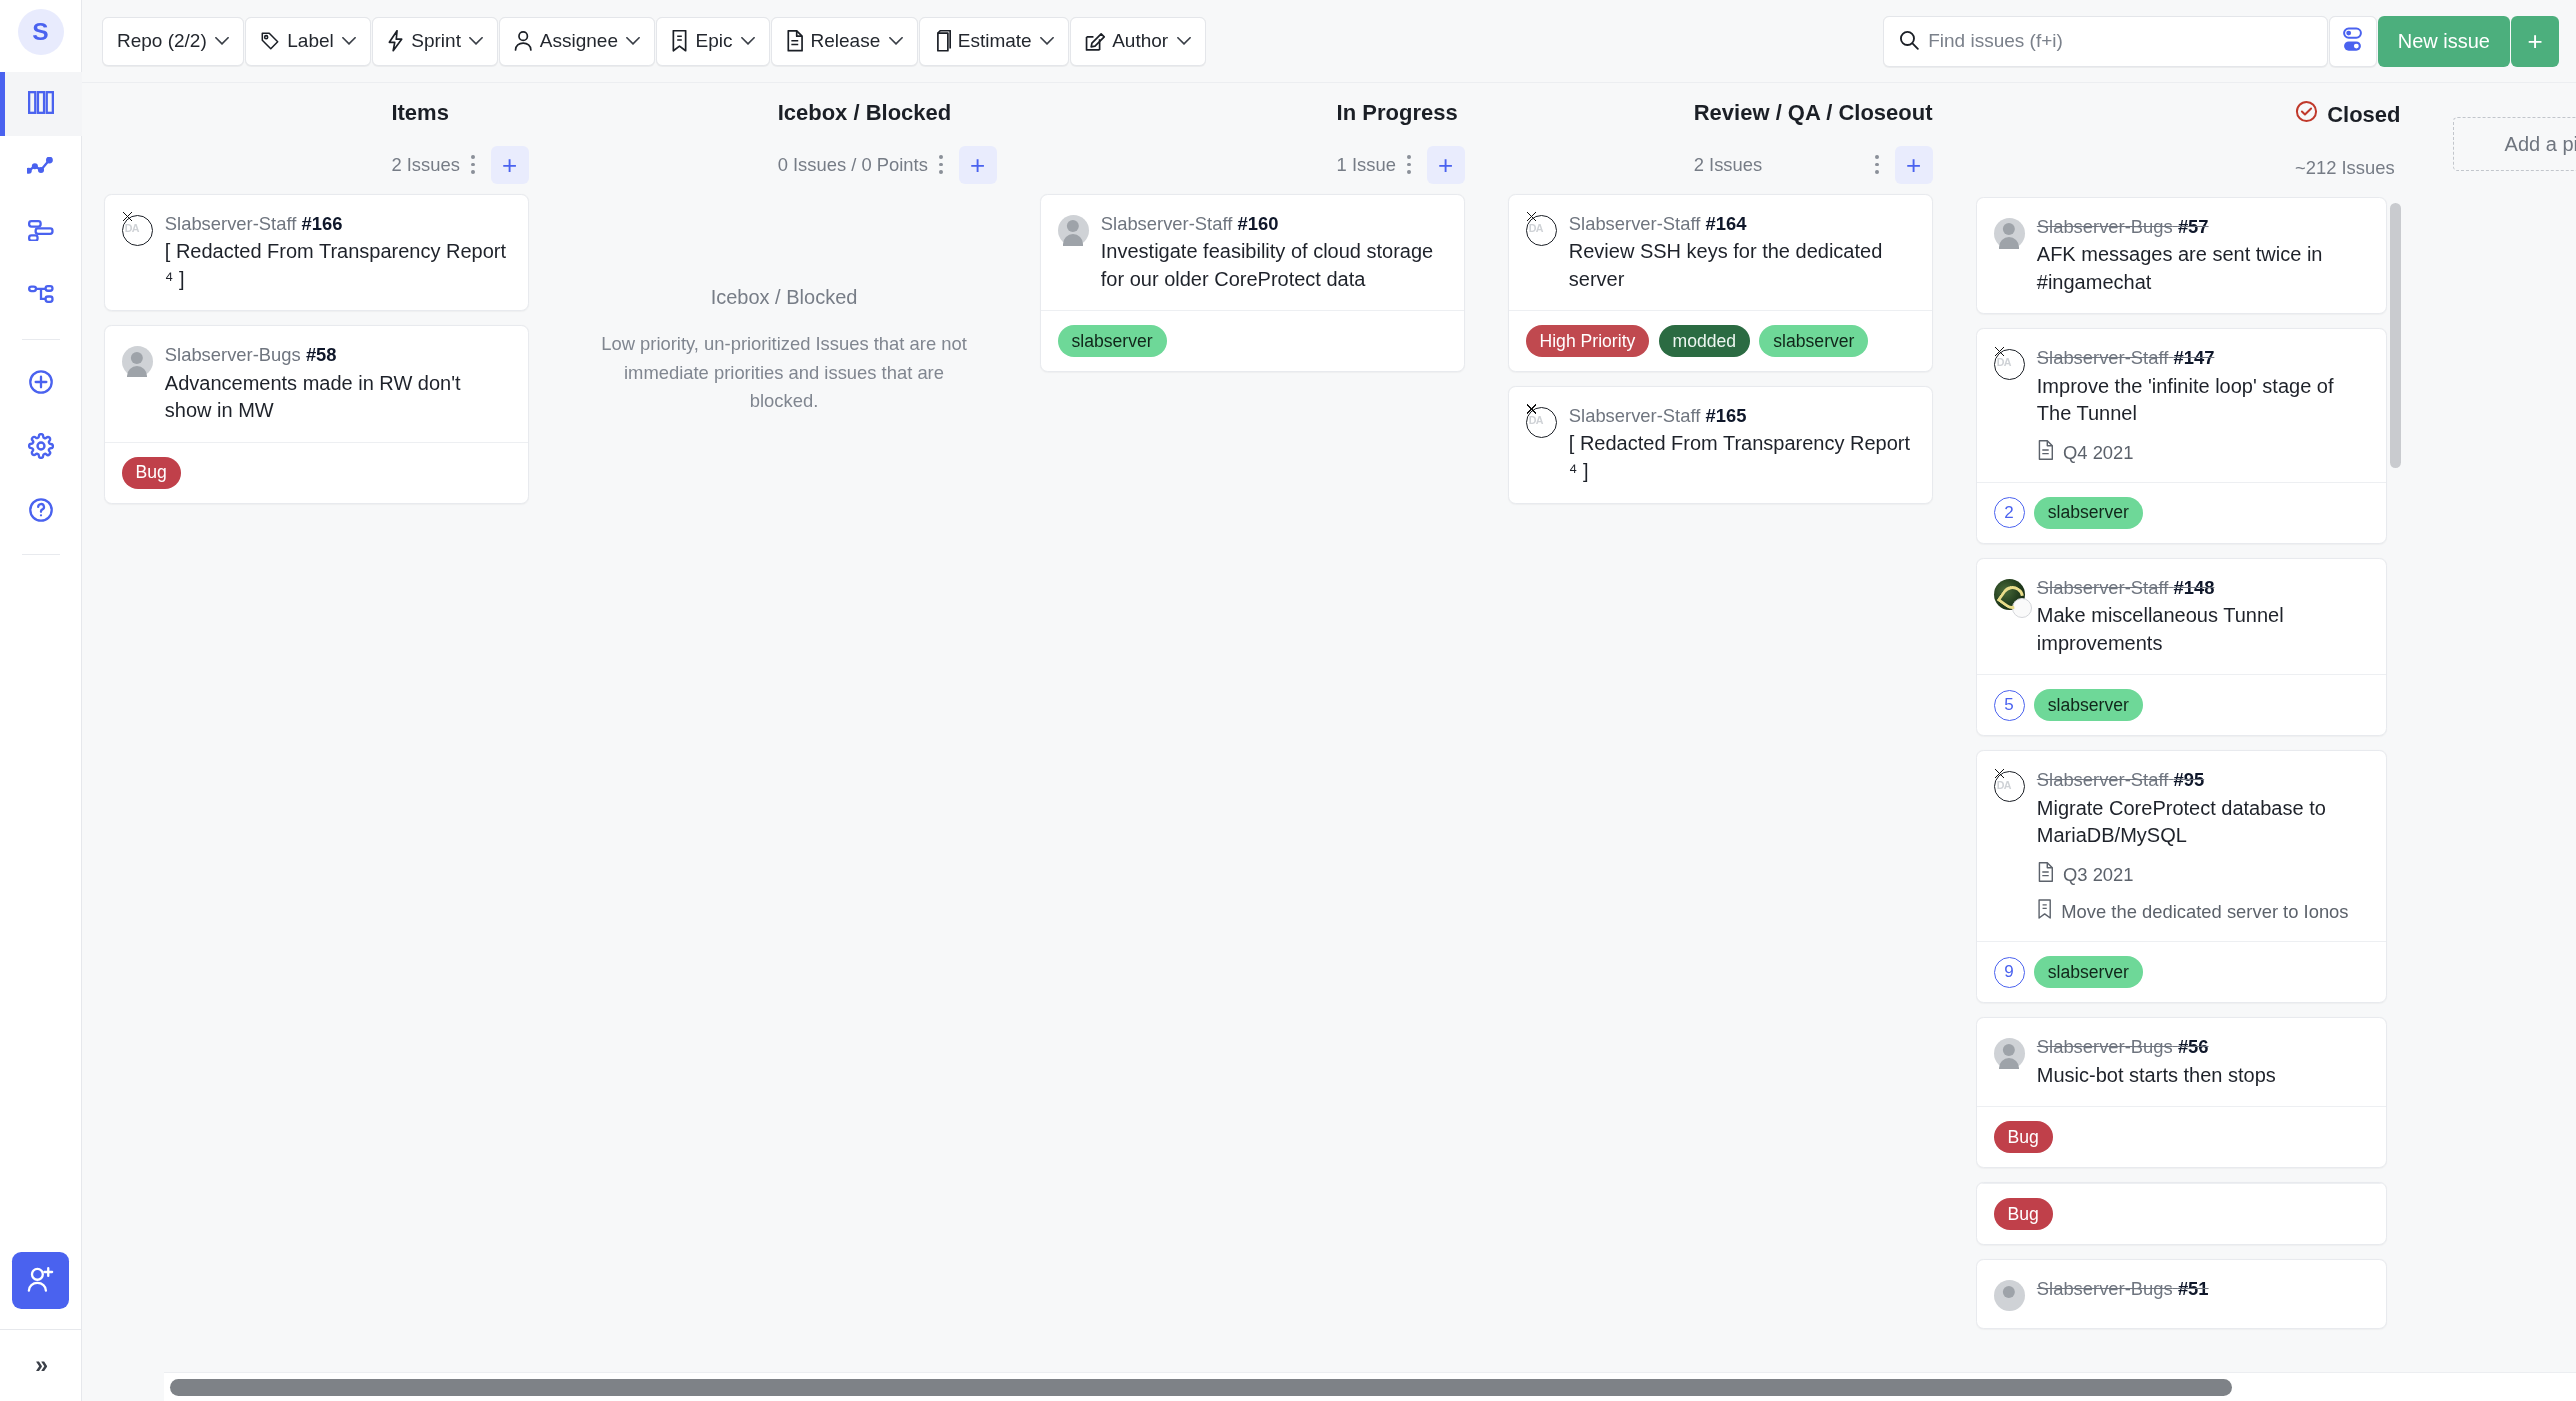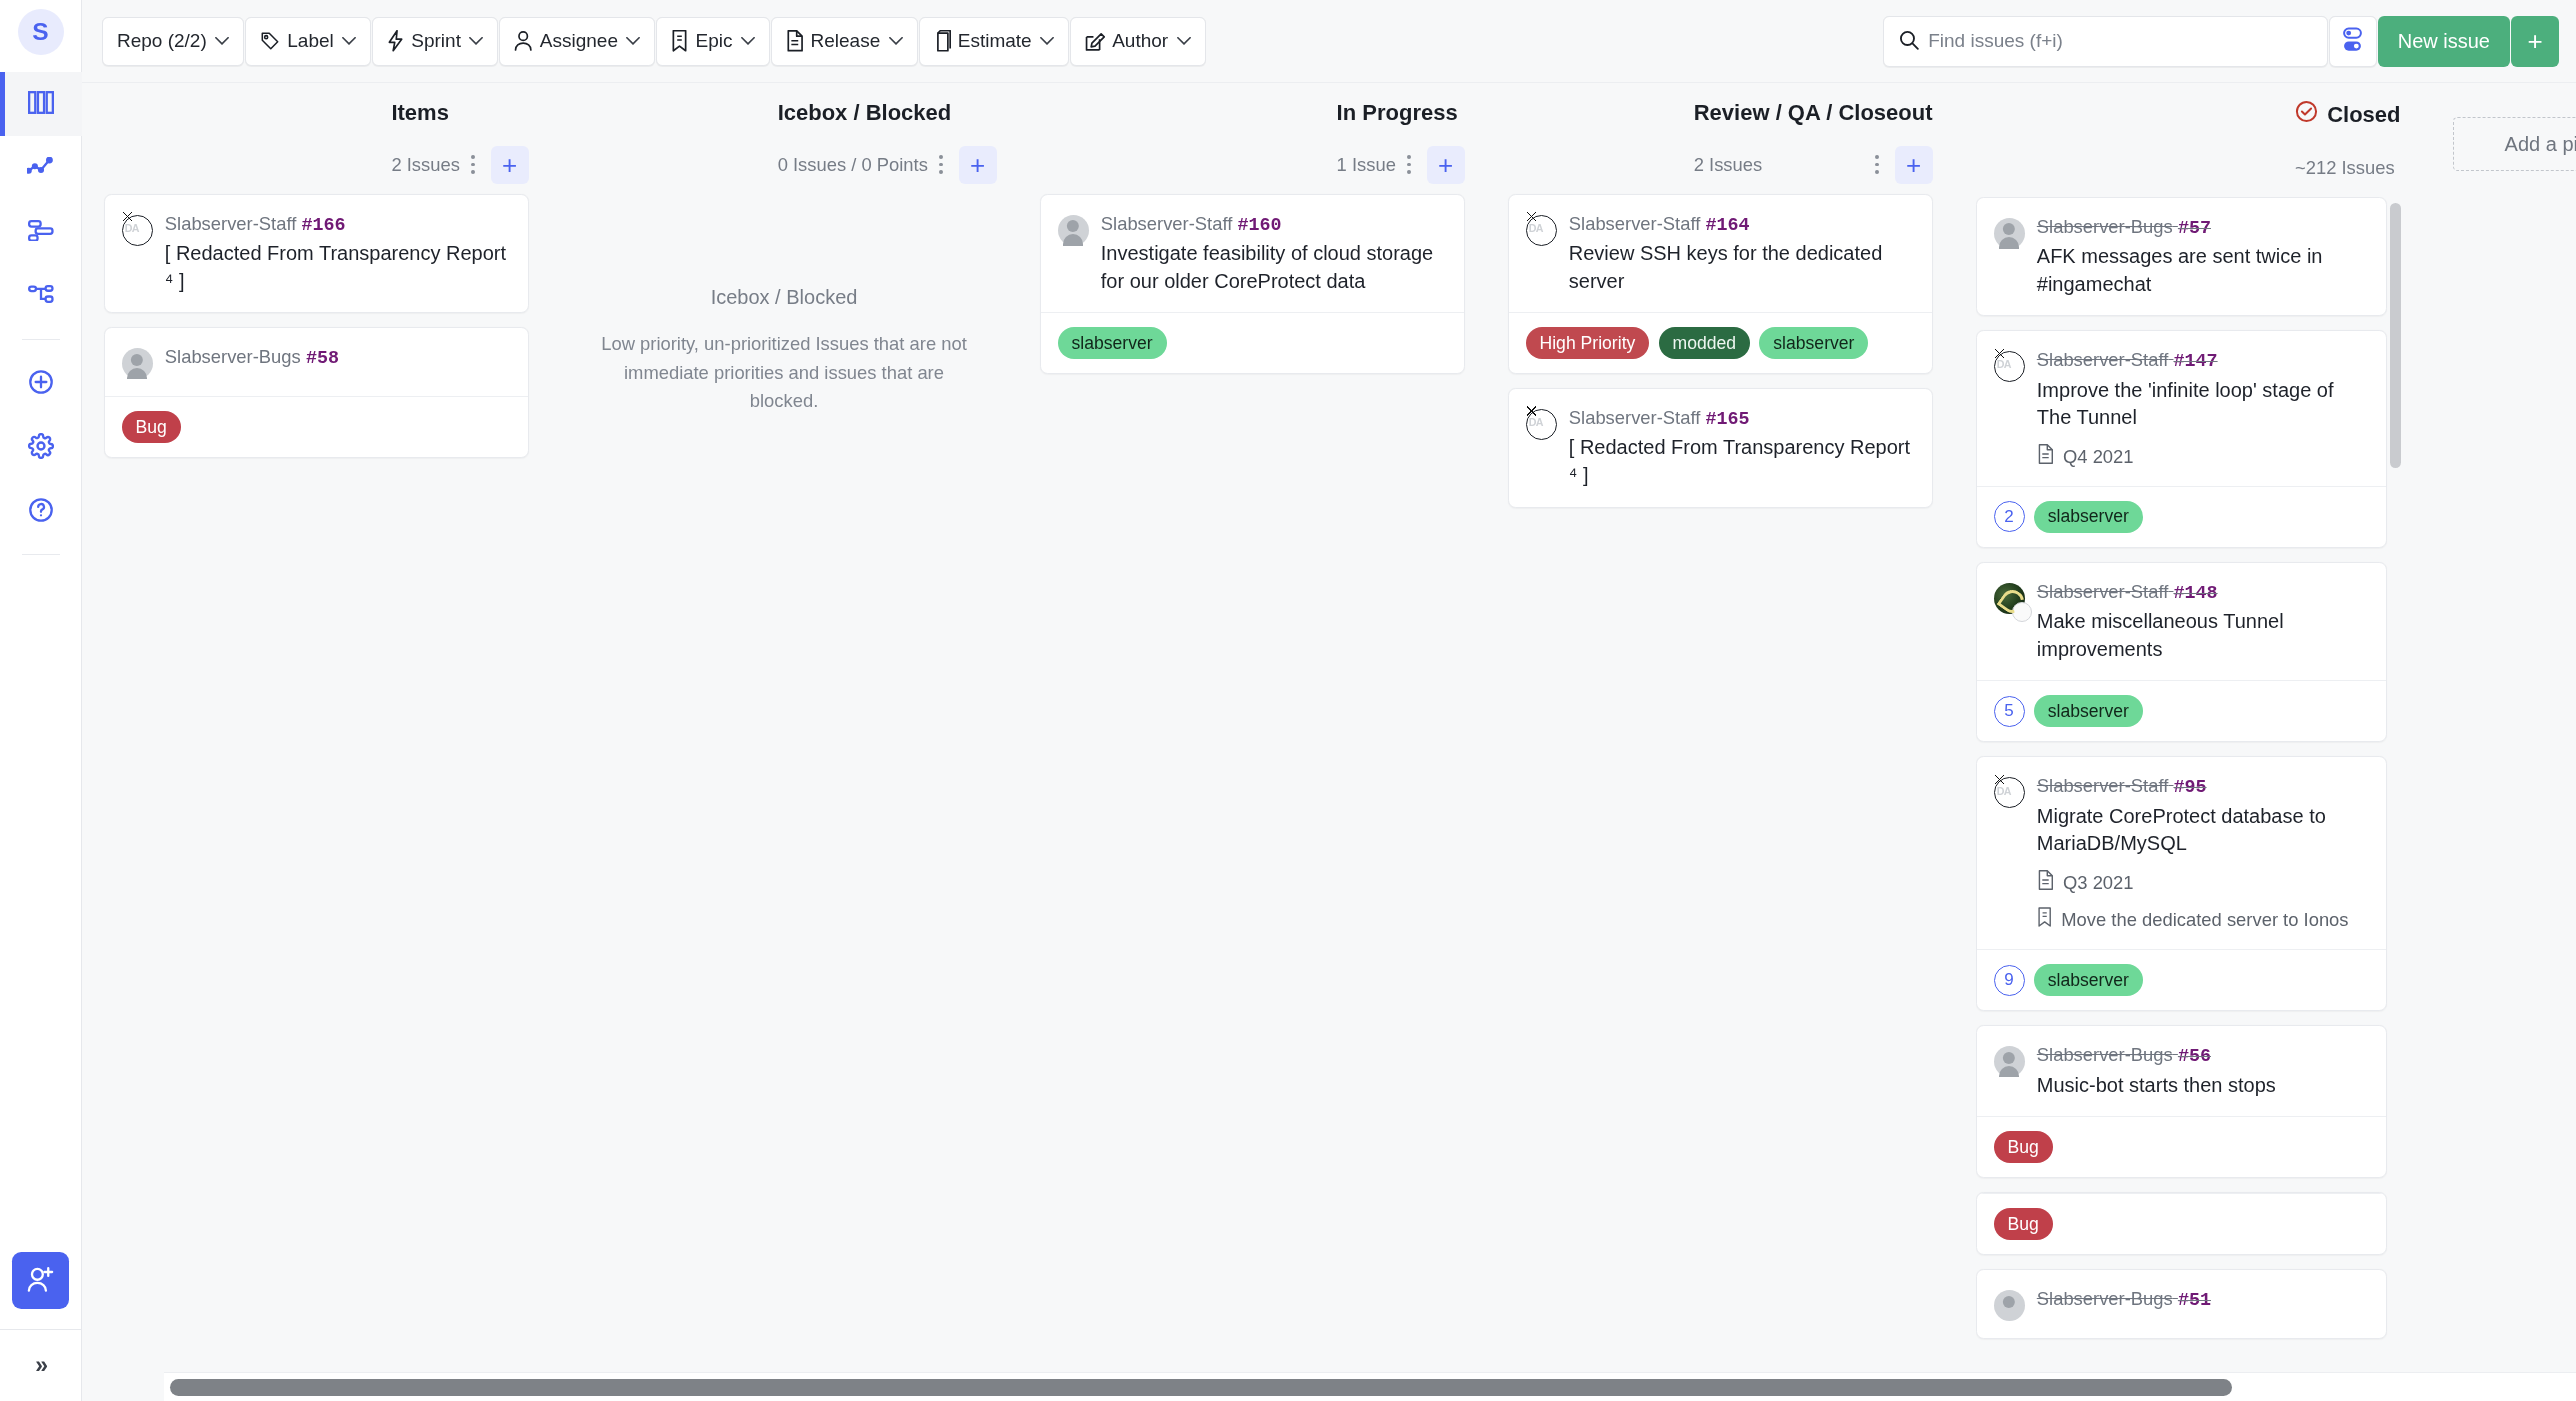--- a/index.html
+++ b/index.html
@@ -171,21 +171,21 @@
     content: ""; position: absolute; left: 7px; top: 7px; width: 17px; height: 17px;
     border-radius: 50% 50% 50% 0; border: 3.8px solid #e8dc8a; border-right-color: transparent;
     transform: rotate(35deg);
   }
   .avatar-badge {
     position: absolute; right: -7.7px; bottom: -7.7px; width: 20px; height: 20px;
     border-radius: 50%; background: #fafafa; border: 1.5px solid #d4d6da;
   }
   .card-text { flex: 1 1 auto; min-width: 0; }
   .card-repo { font-size: 18.4px; color: #6f757f; line-height: 1.35; margin-bottom: 1.5px; }
-  .card-repo .num { color: #701a75; font-weight: bold; font-family: Liberation Mono, monospace; }
+  .card-repo .num { color: #0f172a; font-weight: bold; }
   .card-repo.struck { text-decoration: line-through; }
   .card-title { font-size: 20px; color: #1e222a; line-height: 1.38; }
   .card-sub {
     display: flex; align-items: center; gap: 9.2px;
     font-size: 18.4px; color: #5c626b; margin-top: 12.3px;
   }
   .card-sub svg { flex: 0 0 auto; }
   .card-footer {
     border-top: 0.8px solid #edeff2; padding: 14px 17px;
     display: flex; align-items: center; gap: 9.2px; flex-wrap: wrap;
@@ -502,20 +502,21 @@
               <div class="card-main">
                 <div class="avatar">
                     <span class="head"></span>
                     <span class="body"></span>
                   </div>
                 <div class="card-text">
                   <div class="card-repo">
                     <span>Slabserver-Bugs</span>
                     <span class="num">#58</span>
                   </div>
+                  <div class="card-title">Advancements made in RW don't show in MW</div>
                 </div>
               </div>
               <div class="card-footer">
                 <span class="chip" style="background:#c0404a;color:#fff">Bug</span>
               </div>
             </div>
 
           </div>
         </div>
 

